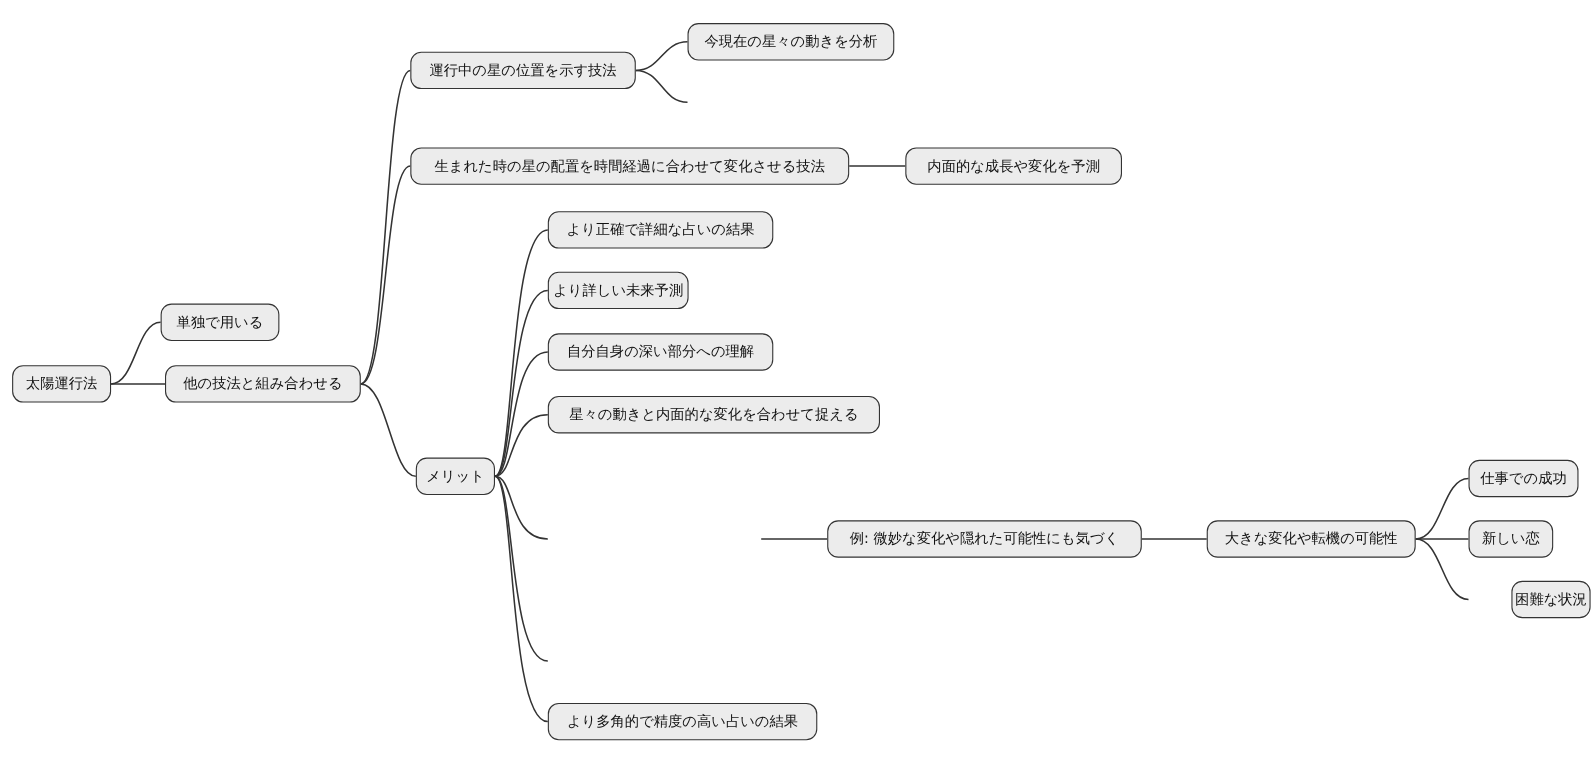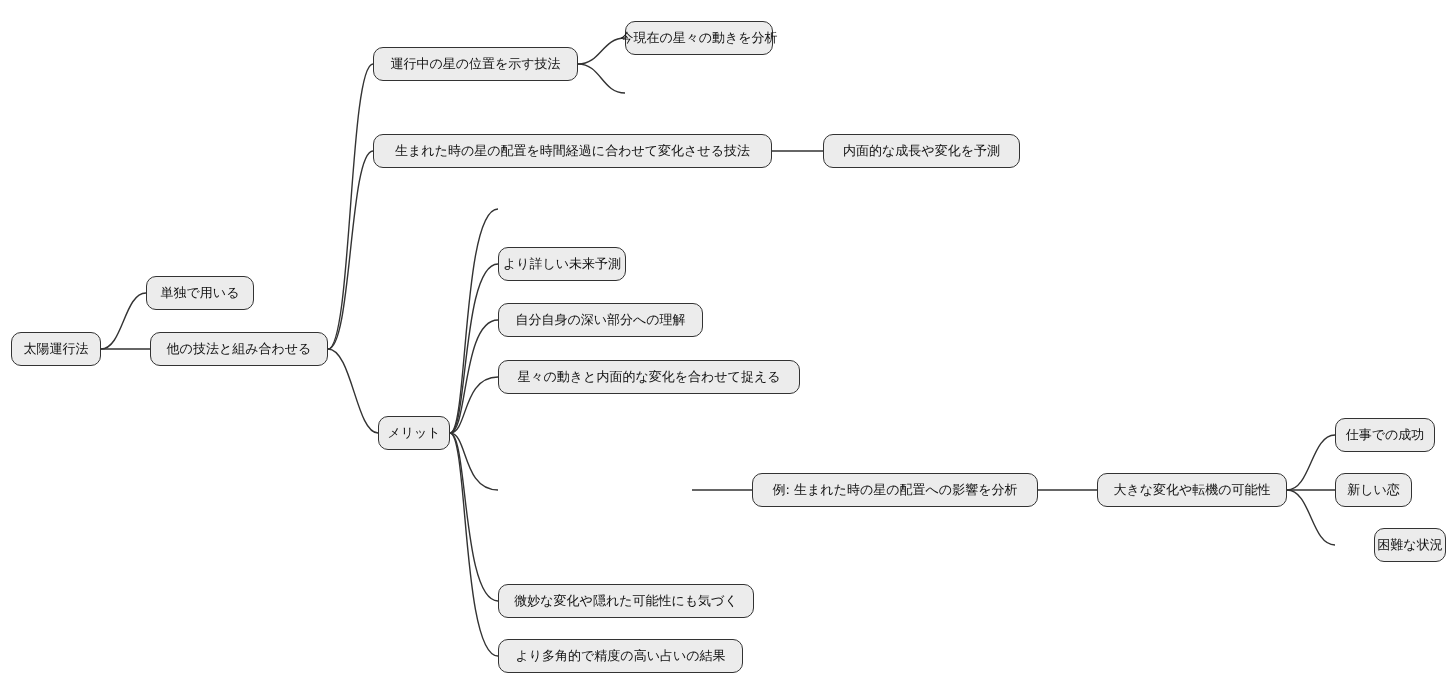--- a/index.html
+++ b/index.html
@@ -68,28 +68,28 @@
     <path d="M 1038 490 L 1097 490"></path>
     <path d="M 1287 490 C 1311 490 1311 435 1335 435"></path>
     <path d="M 1287 490 L 1335 490"></path>
     <path d="M 1287 490 C 1311 490 1311 545 1335 545"></path>
   </svg>
 
   <div class="node" style="left:11px;  top:332px; width:90px;">太陽運行法</div>
   <div class="node" style="left:146px; top:276px; width:108px;">単独で用いる</div>
   <div class="node" style="left:150px; top:332px; width:178px;">他の技法と組み合わせる</div>
   <div class="node" style="left:373px; top:47px;  width:205px;">運行中の星の位置を示す技法</div>
-  <div class="node" style="left:625px; top:21px;  width:148px;">今現在の星々の動きを分析</div>
+  <div class="node" style="left:625px; top:21px;  width:188px;">今現在の星々の動きを分析</div>
   <div class="node" style="left:373px; top:134px; width:399px;">生まれた時の星の配置を時間経過に合わせて変化させる技法</div>
   <div class="node" style="left:823px; top:134px; width:197px;">内面的な成長や変化を予測</div>
+  <div class="node" style="left:498px; top:192px; width:205px;">より正確で詳細な占いの結果</div>
   <div class="node" style="left:498px; top:247px; width:128px;">より詳しい未来予測</div>
   <div class="node" style="left:498px; top:303px; width:205px;">自分自身の深い部分への理解</div>
   <div class="node" style="left:498px; top:360px; width:302px;">星々の動きと内面的な変化を合わせて捉える</div>
   <div class="node" style="left:378px; top:416px; width:72px;">メリット</div>
-  <div class="node" style="left:752px; top:473px; width:286px;">例: 生まれた時の星の配置への影響を分析</div>
+  <div class="node" style="left:752px; top:473px; width:286px;">例: 微妙な変化や隠れた可能性にも気づく</div>
   <div class="node" style="left:1097px;top:473px; width:190px;">大きな変化や転機の可能性</div>
   <div class="node" style="left:1335px;top:418px; width:100px;">仕事での成功</div>
   <div class="node" style="left:1335px;top:473px; width:77px;">新しい恋</div>
   <div class="node" style="left:1335px;top:528px; width:72px;margin-left:39px;">困難な状況</div>
-  <div class="node" style="left:498px; top:584px; width:256px;">微妙な変化や隠れた可能性にも気づく</div>
   <div class="node" style="left:498px; top:639px; width:245px;">より多角的で精度の高い占いの結果</div>
 
 </div>
 
 </body></html>

